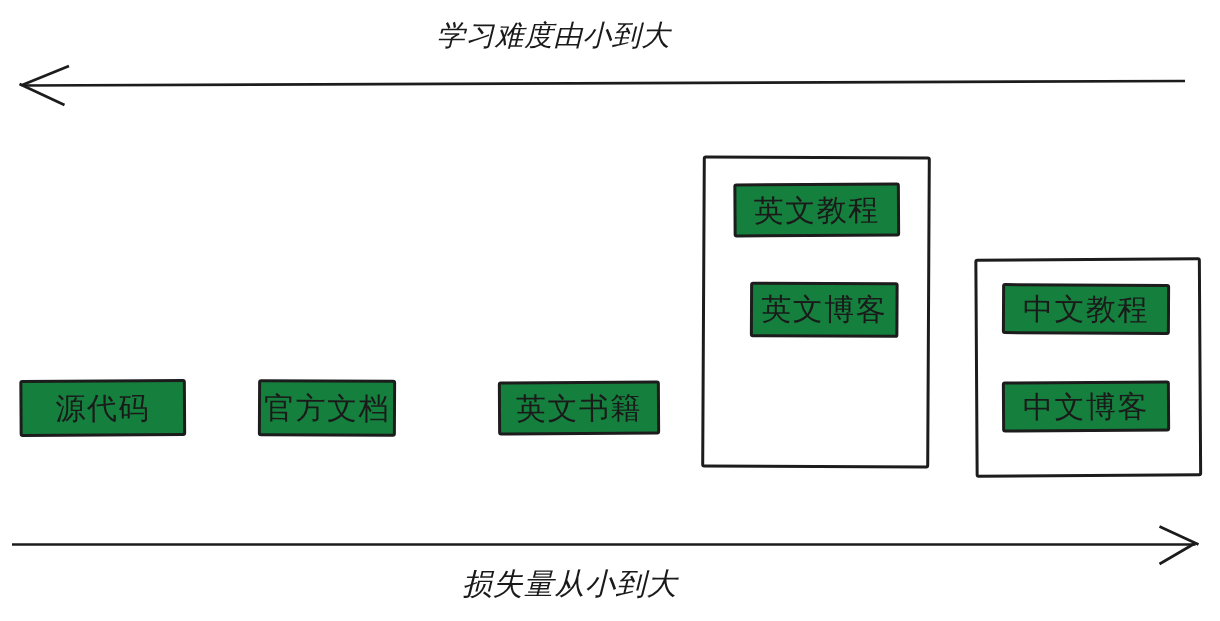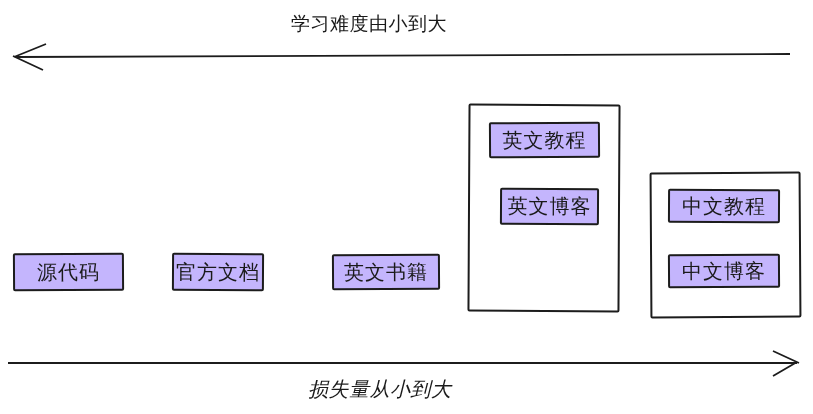--- a/index.html
+++ b/index.html
@@ -16,33 +16,33 @@
     overflow: hidden;
     color: #1a1a1a;
   }
   .axis-label {
     position: absolute;
     font-size: 19px;
     letter-spacing: 0.5px;
     color: #1a1a1a;
     white-space: nowrap;
   }
-  .axis-label.top   { left: 291px; top: 11px; }
+  .axis-label.top   { left: 291px; top: 11px; font-style: italic; }
   .axis-label.bottom{ left: 308px; top: 376px; font-size: 20px; font-style: italic; }
   .arrows {
     position: absolute;
     left: 0; top: 0;
     width: 813px; height: 414px;
     pointer-events: none;
   }
   .node {
     position: absolute;
     border: 2px solid #1c1c1c;
     border-radius: 2px;
-    background: #c4b5fd;
+    background: #15803d;
     display: flex;
     align-items: center;
     justify-content: center;
     font-size: 20px;
     letter-spacing: 1px;
     color: #1a1a1a;
     box-sizing: border-box;
     white-space: nowrap;
   }
   .group {

